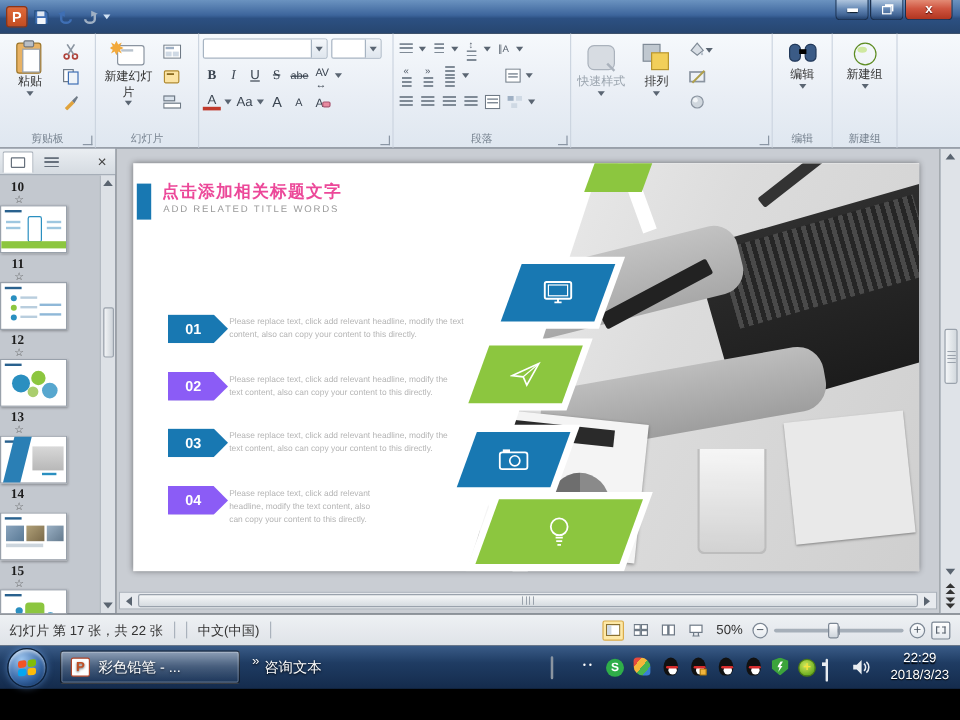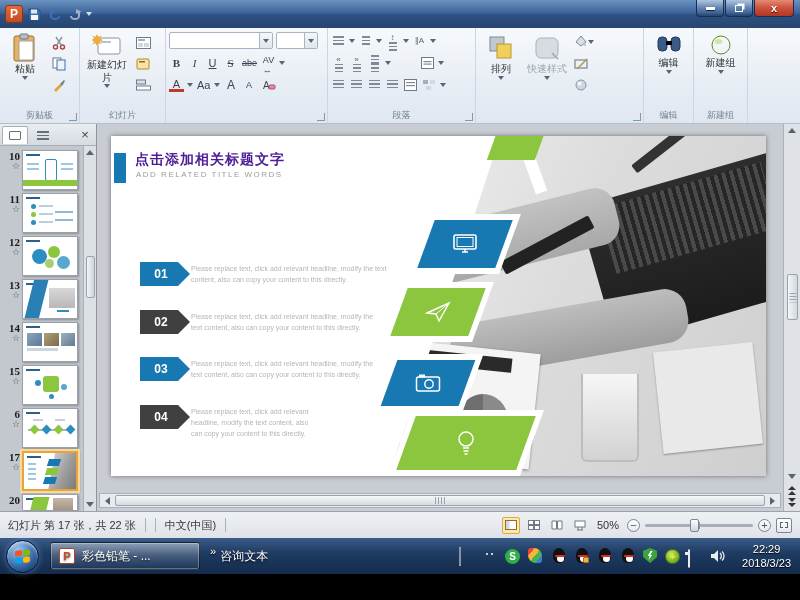--- a/index.html
+++ b/index.html
@@ -50,45 +50,45 @@
 
   
   .thumbpanel { width:97px; background:#c3c8cf; border-right:1px solid #8d949e; display:flex; flex-direction:column; flex:none; }
   .panel-tabs { height:22px; background:linear-gradient(#eaeef2,#d5dbe1); border-bottom:1px solid #a6aeb8; display:flex; align-items:center; gap:2px; padding:0 2px; }
   .ptab { width:26px; height:18px; display:grid; place-items:center; border:1px solid #a6aeb8; border-bottom:none; background:#fff; border-radius:2px 2px 0 0; }
   .ptab.inactive { background:transparent; border-color:transparent; }
   .ptab-close { margin-left:auto; font-size:13px; color:#444; width:18px; text-align:center; }
   .slide-glyph { width:12px; height:9px; border:1.5px solid #66707c; border-radius:1px; }
   .outline-glyph { width:12px; height:9px; background:repeating-linear-gradient(to bottom,#66707c 0 1.5px,transparent 1.5px 3.5px); }
   .thumb-list { flex:1; position:relative; padding:4px 14px 0 0; overflow:hidden; }
-  .thumb-item { display:flex; margin:0 0 3px 0; align-items:flex-start; }
+  .thumb-item { display:flex; margin:0 0 3px 0; align-items:flex-start;flex-direction:column; }
   .t-meta { width:22px; text-align:right; padding-right:2px; }
   .t-num { font-size:11px; font-weight:bold; color:#1c1c1c; font-family:"Liberation Serif",serif; }
   .t-star { font-size:9px; color:#555; line-height:1; }
   .t-card { width:56px; height:40px; background:#fff; border:1px solid #99a1ab; box-shadow:1px 1px 2px rgba(0,0,0,.3); position:relative; overflow:hidden; }
   .thumb-item.selected .t-card { border:2px solid #e9a33b; box-shadow:0 0 0 2px #f7d9a0, 1px 1px 3px rgba(0,0,0,.35); }
   .t-card::before { content:""; position:absolute; top:3px; left:3px; width:14px; height:2px; background:#29618e; }
   .side-scroll { position:absolute; right:0; top:0; bottom:0; width:13px; background:#dde1e6; border-left:1px solid #aab1ba; display:flex; flex-direction:column; align-items:center; }
   .s-arrow { width:0; height:0; border-left:4px solid transparent; border-right:4px solid transparent; margin:4px 0; }
   .s-up { border-bottom:5px solid #5a6470; }
   .s-down { border-top:5px solid #5a6470; margin-top:auto; }
   .s-thumb { width:9px; height:42px; background:linear-gradient(90deg,#f2f4f6,#cdd3d9); border:1px solid #9aa2ac; border-radius:2px; position:absolute; top:110px; left:2px; }
 
   
   .m { position:absolute; }
   .mc { border-radius:50%; }
 
   
   .editor { flex:1; position:relative; background:#c9cdd3; }
   .slide { position:absolute; left:14px; top:12px; width:655px; height:340px; background:#fff; box-shadow:0 0 5px rgba(0,0,0,.45); overflow:hidden; }
   .s-titlebar { position:absolute; left:3px; top:17px; width:12px; height:30px; background:#1878b2; }
-  .s-title { position:absolute; left:24px; top:15px; font-size:14px; font-weight:bold; color:#4c1d95; letter-spacing:1px; }
+  .s-title { position:absolute; left:24px; top:15px; font-size:14px; font-weight:bold; color:#ec4899; letter-spacing:1px; }
   .s-subtitle { position:absolute; left:25px; top:34px; font-size:8px; color:#9b9b9b; letter-spacing:1.5px; }
   .tag { position:absolute; width:50px; height:24px; color:#fff; font-size:12px; font-weight:bold; display:flex; align-items:center; justify-content:center; padding-right:8px; clip-path:polygon(0 0,76% 0,100% 50%,76% 100%,0 100%); filter:drop-shadow(1px 2px 2px rgba(0,0,0,.35)); }
-  .tag.blue { background:#1878b2; } .tag.green { background:#404040; }
+  .tag.blue { background:#1878b2; } .tag.green { background:#8b5cf6; }
   .itext { position:absolute; font-size:7px; line-height:1.55; color:#b5b5b5; }
   .photo { position:absolute; left:270px; top:0; width:385px; height:340px; clip-path:polygon(31% 0,100% 0,100% 100%,2% 100%); background:linear-gradient(115deg,#f0f0f0,#dcdcdc 45%,#cfcfcf); filter:grayscale(1); }
   .ph { position:absolute; }
   .pgram { position:absolute; transform:skewX(-20deg); display:grid; place-items:center; box-shadow:0 0 0 6px #fff; }
   .pgram.blue { background:#1878b2; } .pgram.green { background:#8cc63f; }
   .pgram > * { transform:skewX(20deg); }
   .stripe { position:absolute; background:#fff; transform:rotate(70deg); }
   .hscroll { position:absolute; left:2px; right:2px; bottom:3px; height:15px; background:#e7eaee; border:1px solid #aab1ba; display:flex; align-items:center; }
   .h-arrow { width:0; height:0; border-top:4px solid transparent; border-bottom:4px solid transparent; margin:0 5px; }
   .h-left { border-right:5px solid #5a6470; }
@@ -379,34 +379,34 @@
               <rect x="4" y="7" width="5" height="4" fill="#cfd9e4"></rect>
             </svg>
           </div>
         <span class="caret"></span>
       </div>
       <div class="group-label">段落</div>
       <div class="launcher"></div>
     </div>
 
     <div class="group" style="width:168px">
+      <div class="bigbtn" style="color:#9aa4ae">
+        <svg width="30" height="30" viewBox="0 0 30 30">
+            <rect x="4" y="5" width="22" height="20" rx="5" fill="#d7dce2" stroke="#aab2bc"></rect>
+            <path d="M20 20 l6 6" stroke="#aab2bc" stroke-width="2"></path>
+          </svg>
+        <span>快速样式</span>
+        <span class="caret"></span>
+      </div>
       <div class="bigbtn">
         <svg width="30" height="30" viewBox="0 0 30 30">
             <rect x="4" y="4" width="14" height="14" fill="#c0c8d0" stroke="#7f8a96"></rect>
             <rect x="11" y="11" width="14" height="14" fill="#f2cf5a" stroke="#b8962e"></rect>
           </svg>
         <span>排列</span>
-        <span class="caret"></span>
-      </div>
-      <div class="bigbtn" style="color:#9aa4ae">
-        <svg width="30" height="30" viewBox="0 0 30 30">
-            <rect x="4" y="5" width="22" height="20" rx="5" fill="#d7dce2" stroke="#aab2bc"></rect>
-            <path d="M20 20 l6 6" stroke="#aab2bc" stroke-width="2"></path>
-          </svg>
-        <span>快速样式</span>
         <span class="caret"></span>
       </div>
       <div class="smallcol">
         <div class="sbtn">
           <svg width="15" height="13" viewBox="0 0 15 13">
               <path d="M2 8 L7 2 L12 8 L7 12 Z" fill="#d8dee5" stroke="#7f8a96"></path>
               <path d="M11 9 q2 3 0 3 q-2 0 0 -3" fill="#b8c2cc"></path>
             </svg>
           <span class="caret" style="position:relative;left:10px;top:-8px"></span>
         </div>

